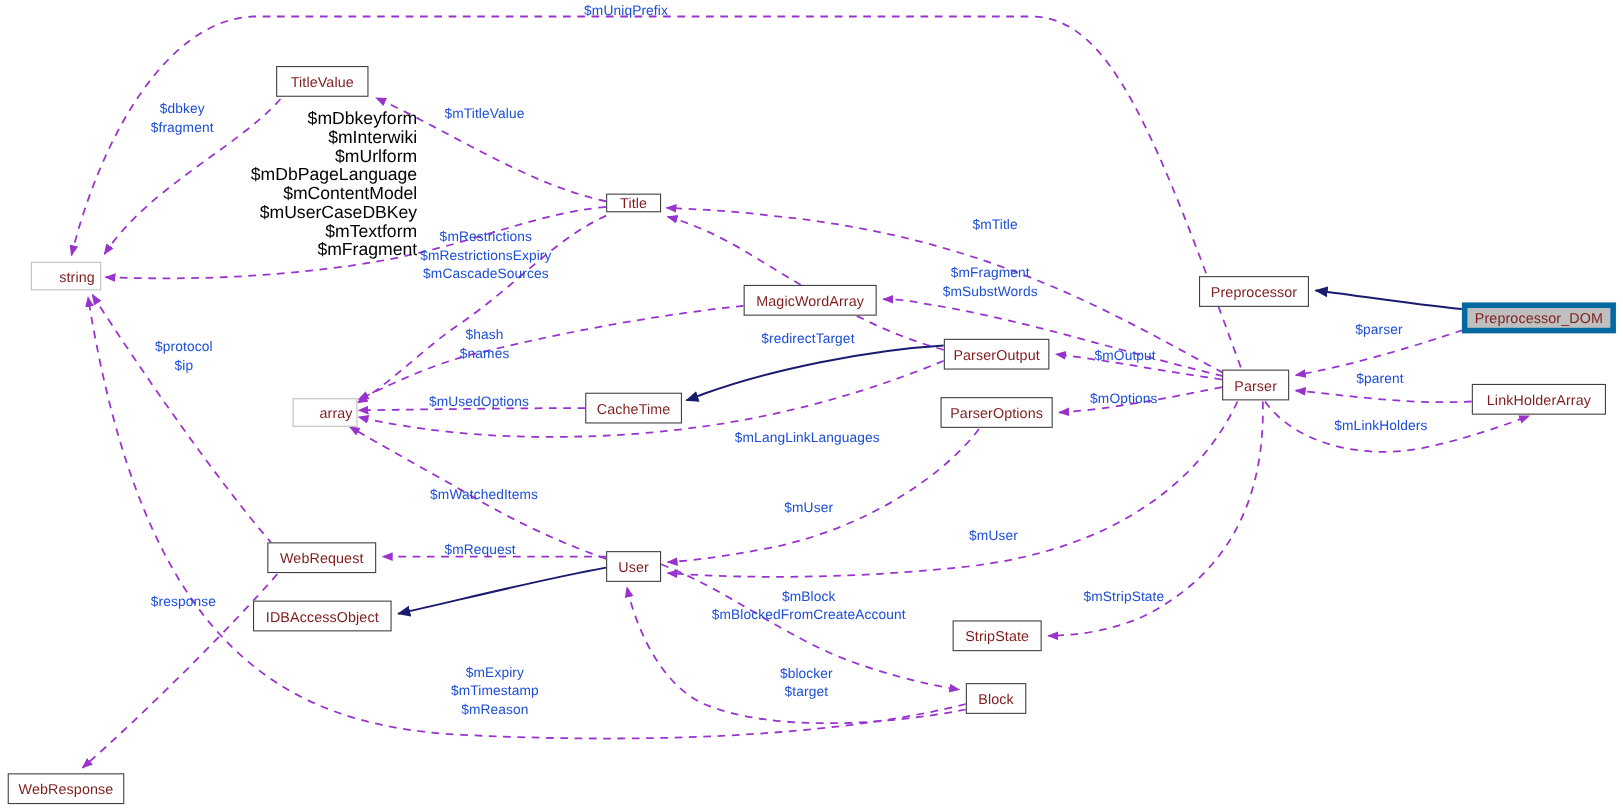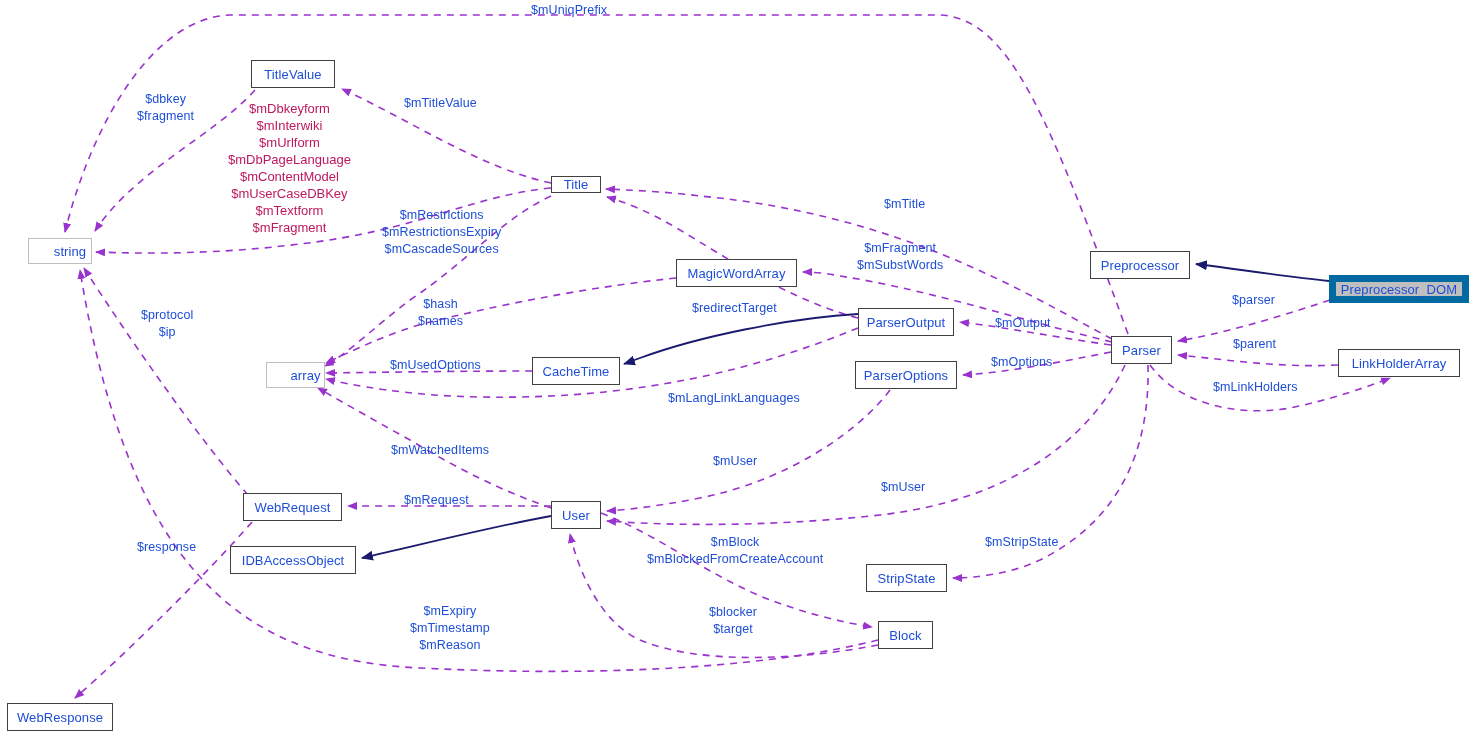--- a/index.html
+++ b/index.html
@@ -23,48 +23,48 @@
   }
   .node {
     position: absolute;
     box-sizing: border-box;
     background: #ffffff;
     border: 1px solid #404040;
     display: flex;
     align-items: center;
     justify-content: center;
     font-size: 13px;
-    color: #1d4ed8;
+    color: #7f1d1d;
     white-space: nowrap;
     line-height: 1;
     letter-spacing: 0.1px;
   }
   .node.builtin {
     border: 1px solid #bfbfbf;
     padding-left: 20px;
   }
   .node.highlight {
     background: #bfbfbf;
-    border: 7px solid #0369a1;
+    border: 5px solid #0369a1;
   }
   .edge-label {
     position: absolute;
     font-size: 12.5px;
     color: #1d4ed8;
     white-space: nowrap;
     line-height: 17px;
     text-align: center;
     letter-spacing: 0.1px;
   }
   .field-list {
     position: absolute;
-    font-size: 13px;
-    color: #be185d;
+    font-size: 16px;
+    color: #000000;
     line-height: 17px;
-    text-align: center;
+    text-align: right;
     white-space: nowrap;
   }
 </style>
 </head>
 <body>
 
 <div id="canvas">
 
   <svg id="edges" viewBox="0 0 1475 737" xmlns="http://www.w3.org/2000/svg">
     <defs>

